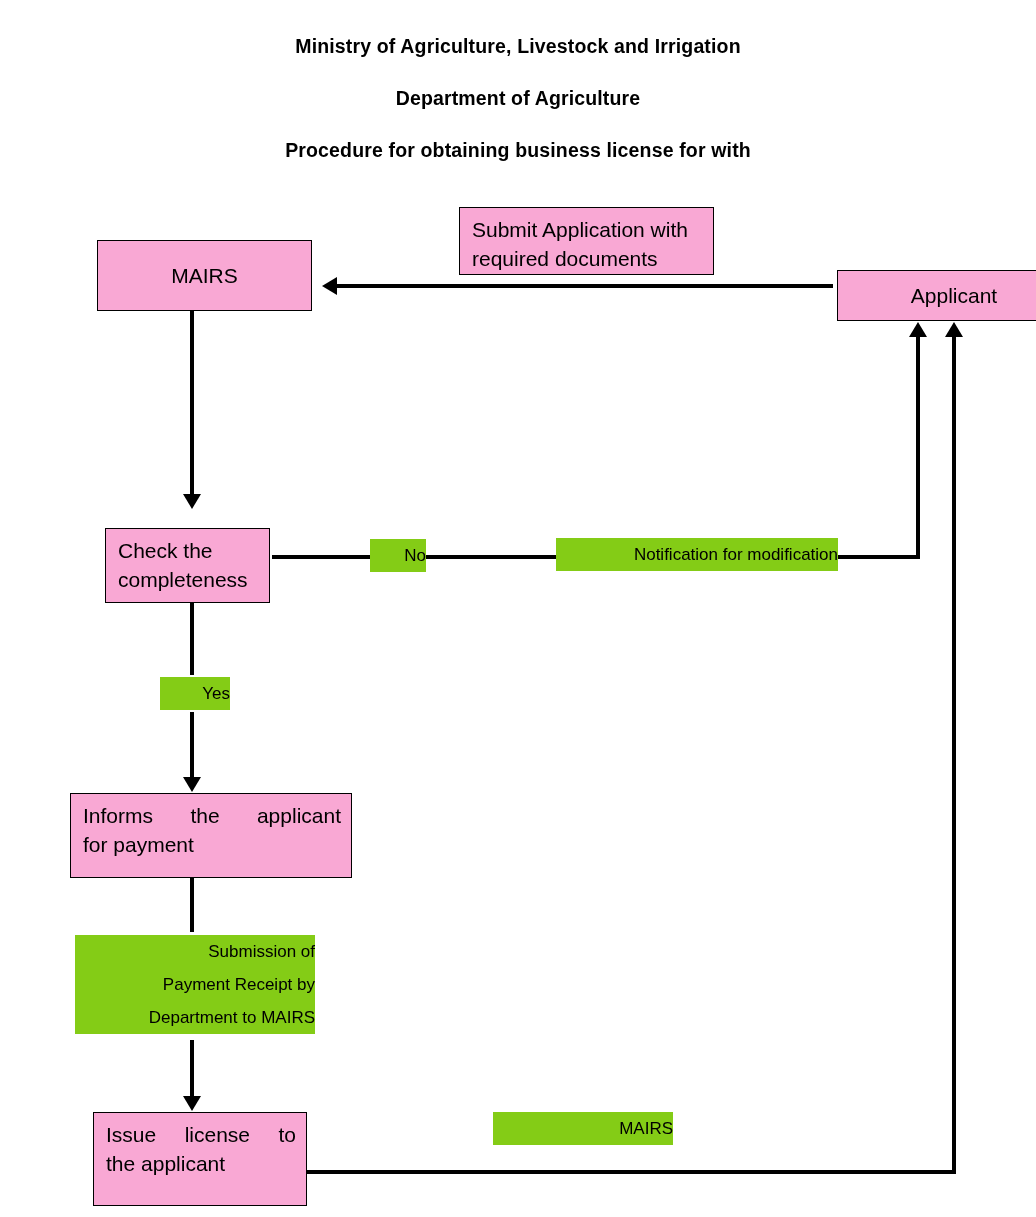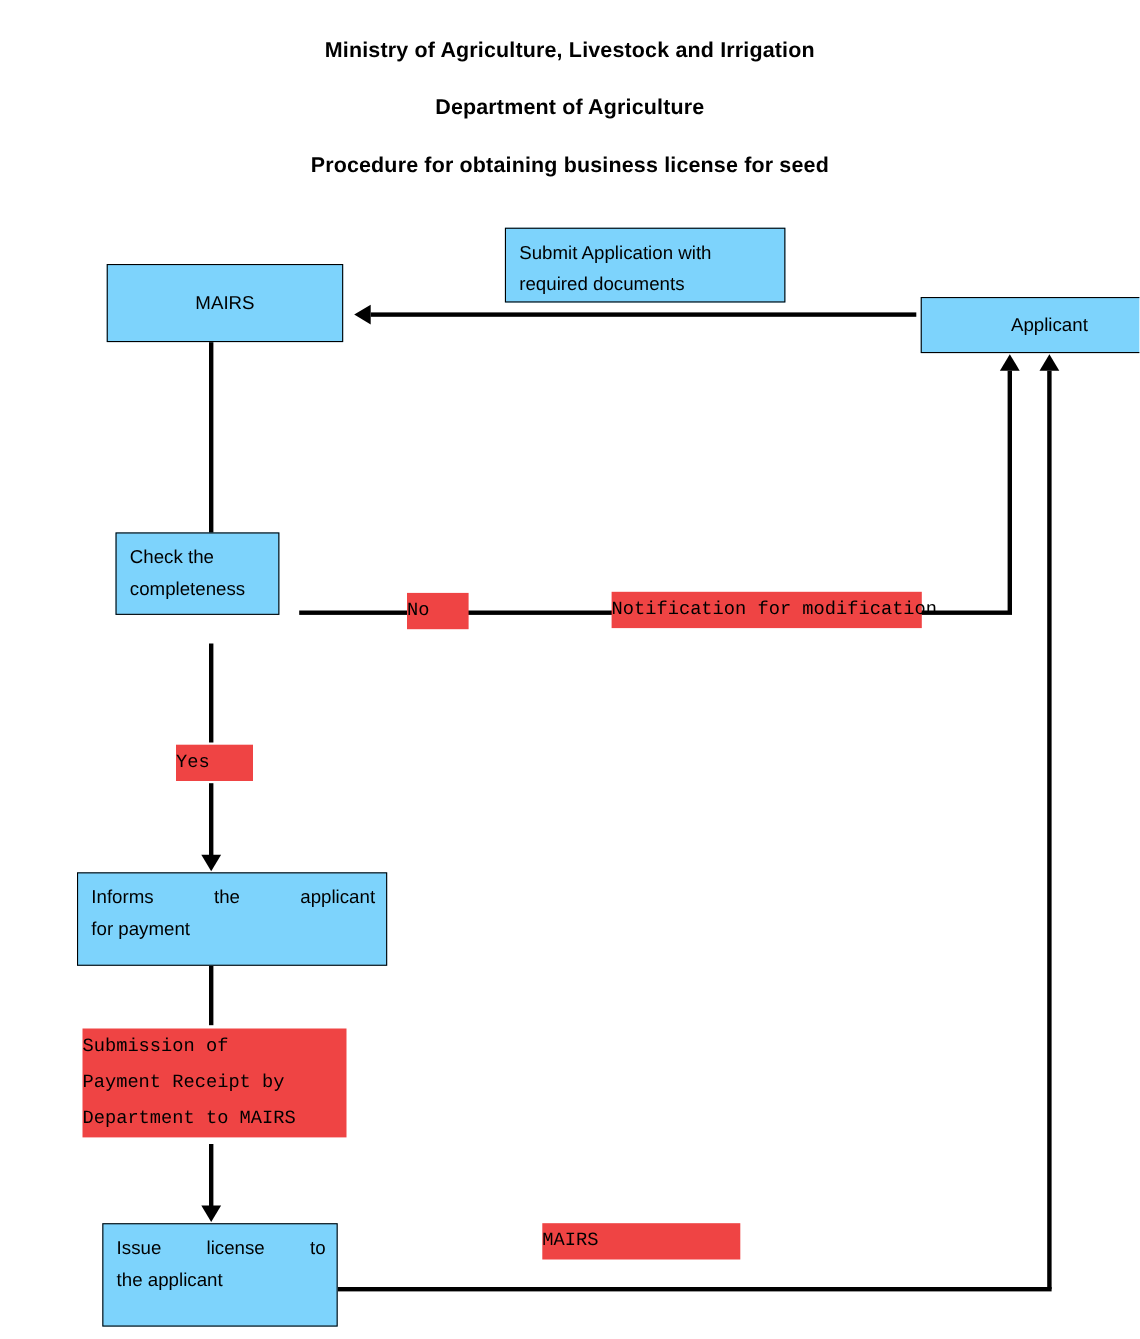--- a/index.html
+++ b/index.html
@@ -35,22 +35,22 @@
     letter-spacing: 0.15px;
     white-space: nowrap;
     margin-top: 13px;
   }
 
   
   .node {
     position: absolute;
     box-sizing: border-box;
     border: 1.4px solid #000000;
-    background: #7dd3fc;
-    font-size: 17px;
+    background: #f9a8d4;
+    font-size: 21px;
     line-height: 29px;
     z-index: 4;
   }
   .node .node-text {
     display: block;
   }
   .node.center-node {
     display: flex;
     align-items: center;
     justify-content: center;
@@ -65,25 +65,24 @@
   .node.justify-node .node-text.last-line {
     text-align: left;
     text-align-last: left;
   }
 
   
   .flow-label {
     position: absolute;
     font-size: 17px;
     line-height: 33px;
-    background: #ef4444;
-    text-align: left;
+    background: #84cc16;
+    text-align: right;
     z-index: 5;
     white-space: nowrap;
-    font-family: Liberation Mono, monospace;
   }
 
   
   .line-h {
     position: absolute;
     height: 4px;
     background: #000000;
     z-index: 2;
   }
   .line-v {
@@ -115,21 +114,21 @@
   }
 </style>
 </head>
 <body>
 
 <div id="page">
 
   <div id="title-block">
     <div class="title-line">Ministry of Agriculture, Livestock and Irrigation</div>
     <div class="title-line">Department of Agriculture</div>
-    <div class="title-line">Procedure for obtaining business license for seed</div>
+    <div class="title-line">Procedure for obtaining business license for with</div>
   </div>
 
   <div class="line-h" style="left:337px; top:284px; width:496px;"></div>
   <div class="arrow arrow-left" style="left:322px; top:277px;"></div>
 
   <div class="node center-node" style="left:97px; top:240px; width:215px; height:71px;">
     <span class="node-text">MAIRS</span>
   </div>
 
   <div class="node pad-node" style="left:459px; top:207px; width:255px; height:68px;">
@@ -137,21 +136,21 @@
     <span class="node-text">required documents</span>
   </div>
 
   <div class="node center-node" style="left:837px; top:270px; width:202px; height:51px;padding-left:32px;">
     <span class="node-text">Applicant</span>
   </div>
 
   <div class="line-v" style="left:190px; top:311px; height:184px;"></div>
   <div class="arrow arrow-down" style="left:183px; top:494px;"></div>
 
-  <div class="node pad-node" style="left:105px; top:484px; width:149px; height:75px;">
+  <div class="node pad-node" style="left:105px; top:528px; width:165px; height:75px;">
     <span class="node-text">Check the</span>
     <span class="node-text">completeness</span>
   </div>
 
   <div class="line-h" style="left:272px; top:555px; width:648px;"></div>
   <div class="line-v" style="left:916px; top:337px; height:220px;"></div>
   <div class="arrow arrow-up" style="left:909px; top:322px;"></div>
 
   <div class="flow-label" style="left:370px; top:539px; width:56px;">No</div>
   <div class="flow-label" style="left:556px; top:538px; width:282px;">Notification for modification</div>

